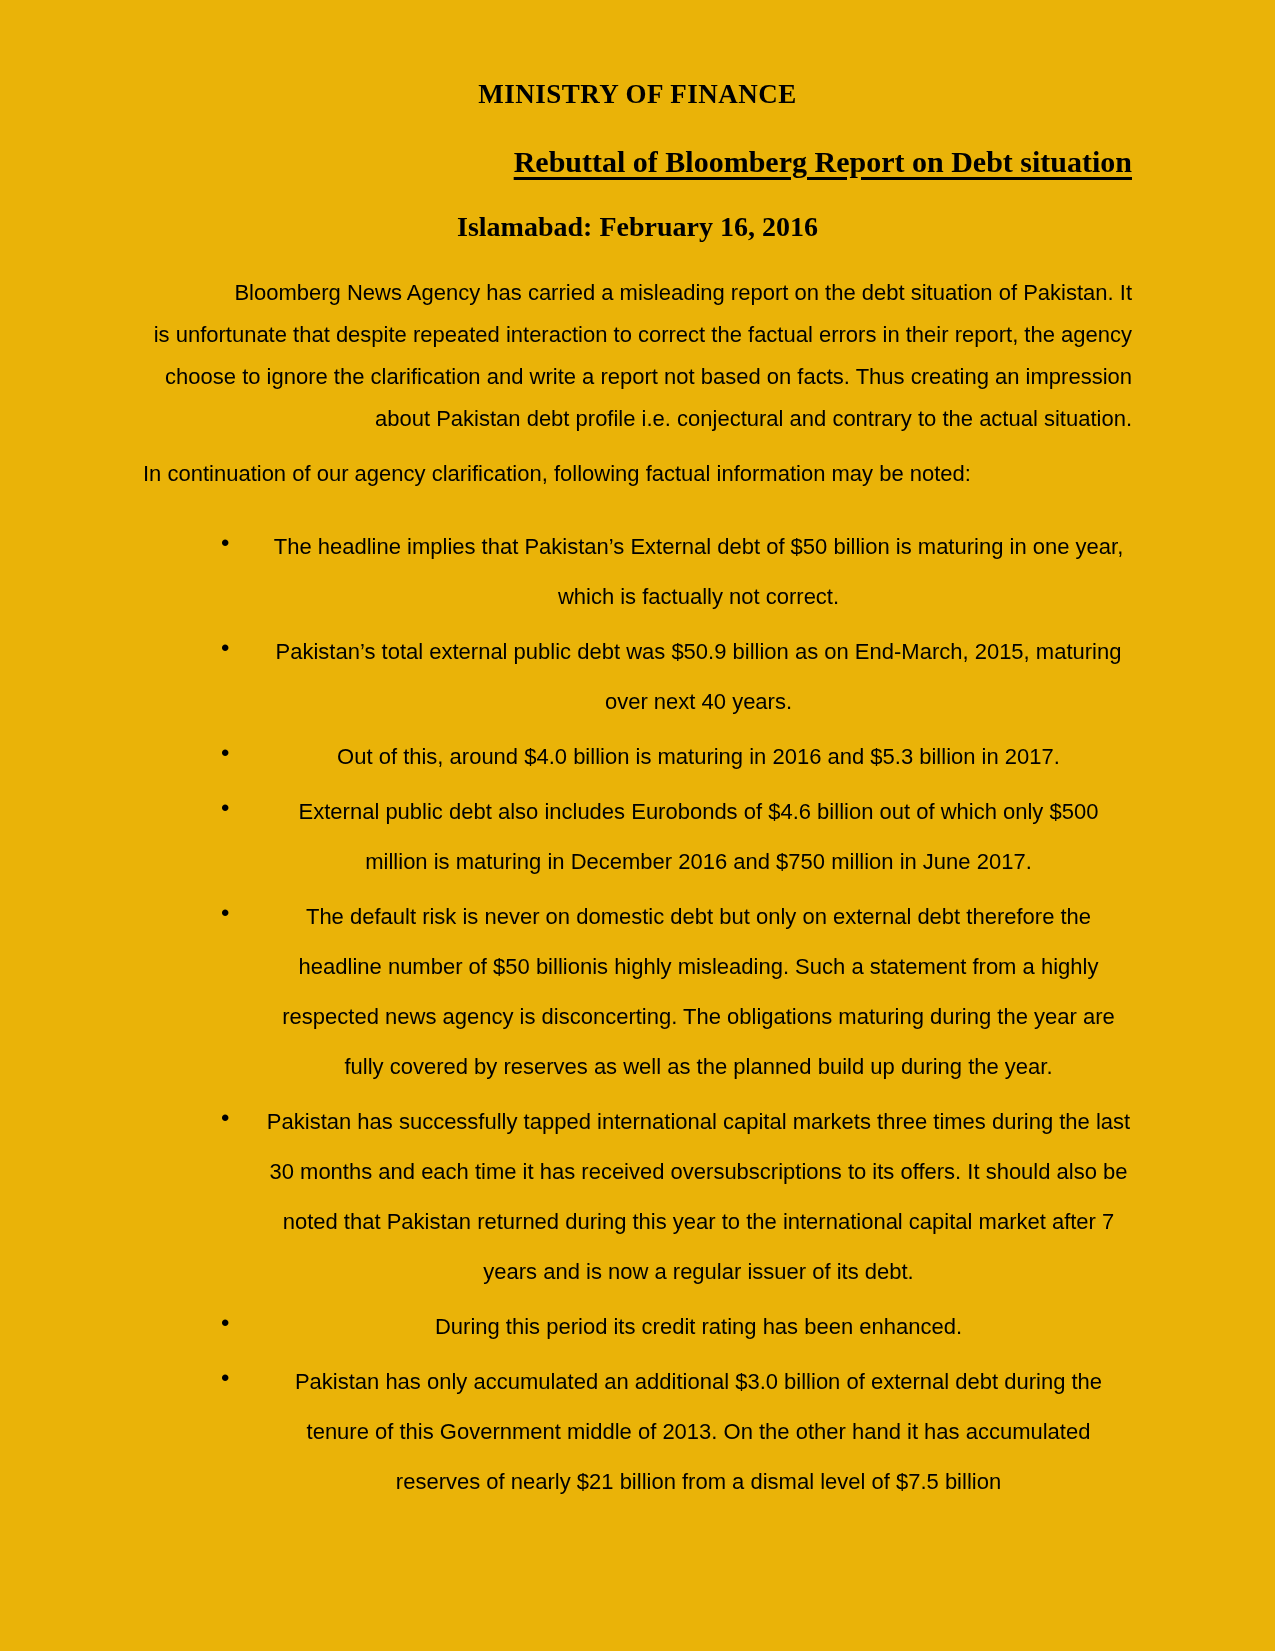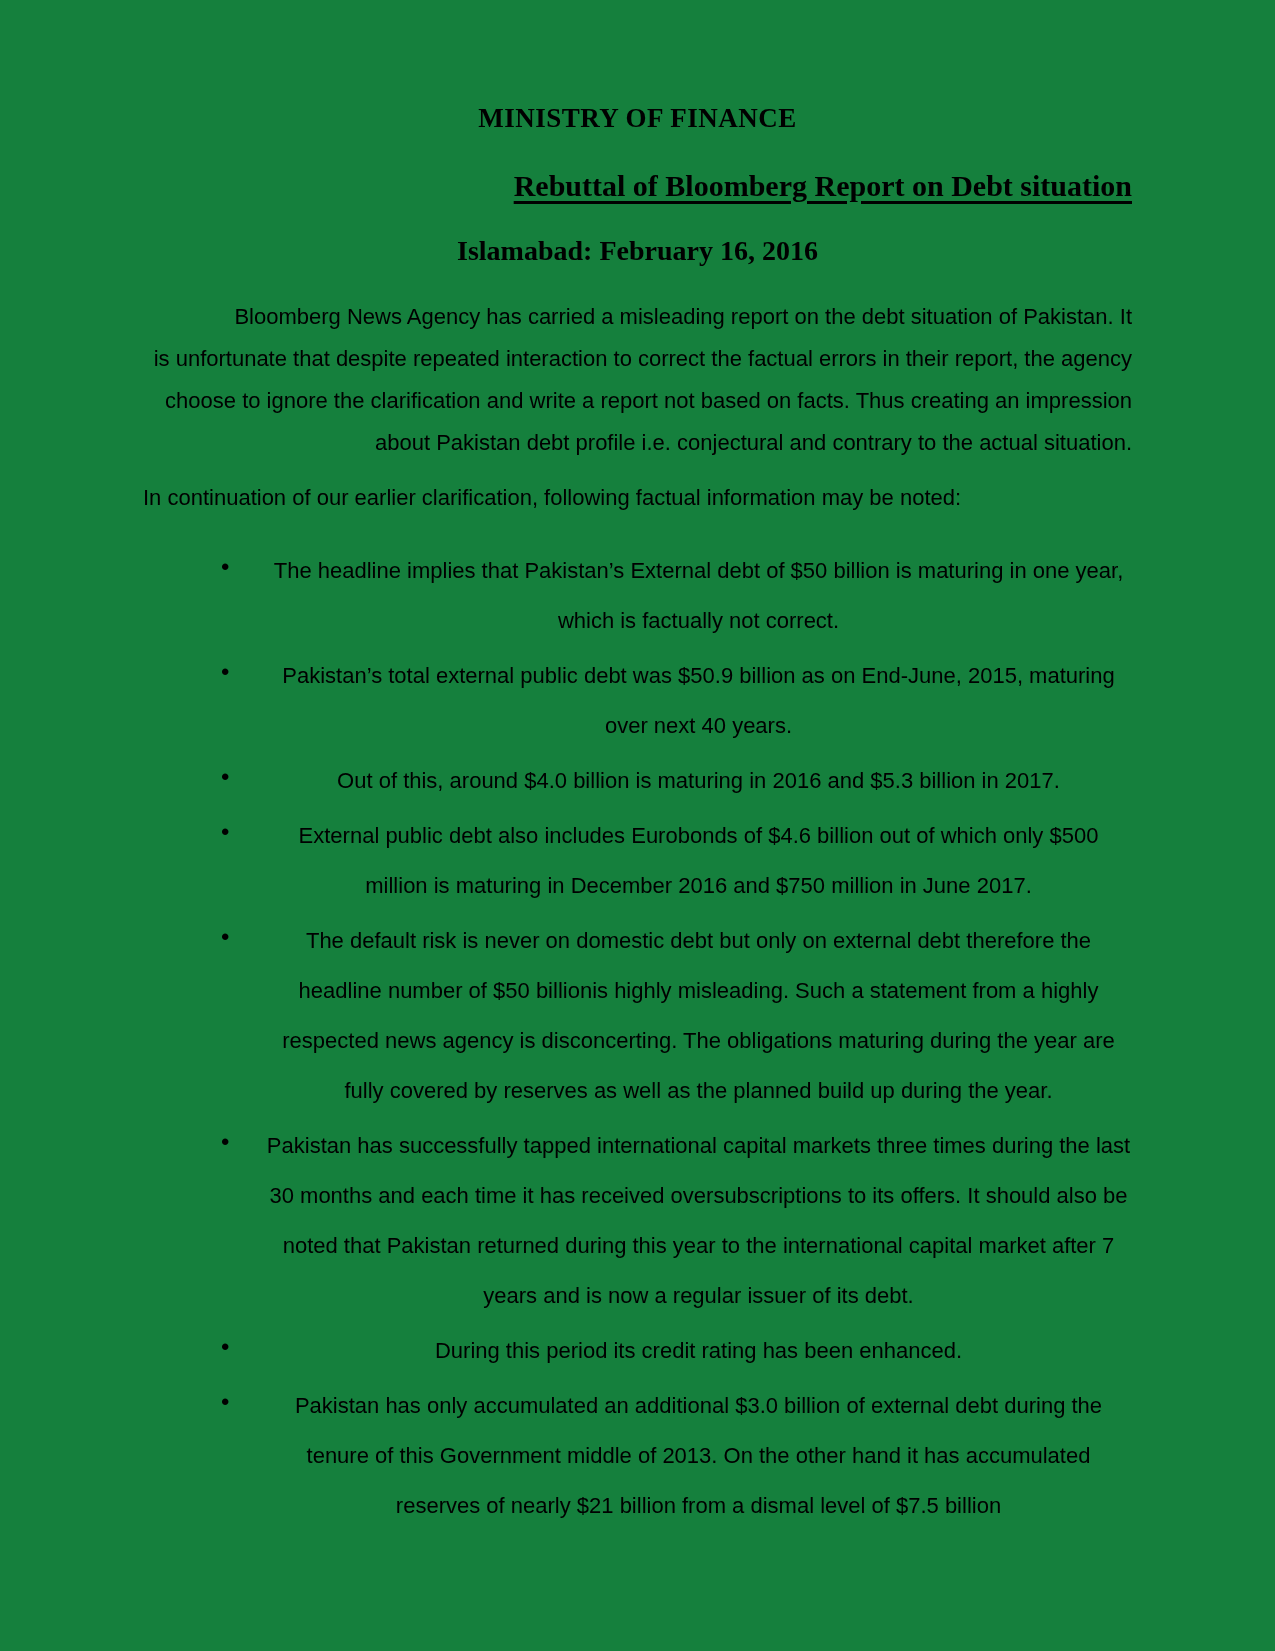--- a/index.html
+++ b/index.html
@@ -6,22 +6,22 @@
     margin: 0;
     padding: 0;
     background: #ffffff;
   }
   .page {
     position: relative;
     width: 1275px;
     height: 1651px;
     box-sizing: border-box;
     margin: 0 auto;
-    padding: 103px 143px 0 143px;
-    background: #15803d;
+    padding: 79px 143px 0 143px;
+    background: #eab308;
     color: #000000;
     font-family: "Liberation Sans", sans-serif;
     overflow: hidden;
   }
   .doc-title {
     font-family: "Liberation Serif", serif;
     font-size: 27px;
     line-height: 30px;
     font-weight: bold;
     text-align: center;
@@ -85,25 +85,25 @@
 <div class="page">
 
   <h1 class="doc-title">MINISTRY OF FINANCE</h1>
 
   <h2 class="doc-heading">Rebuttal of Bloomberg Report on Debt situation</h2>
 
   <div class="dateline">Islamabad: February 16, 2016</div>
 
   <p class="para first">Bloomberg News Agency has carried a misleading report on the debt situation of Pakistan. It is unfortunate that despite repeated interaction to correct the factual errors in their report, the agency choose to ignore the clarification and write a report not based on facts. Thus creating an impression about Pakistan debt profile i.e. conjectural and contrary to the actual situation.</p>
 
-  <p class="para">In continuation of our earlier clarification, following factual information may be noted:</p>
+  <p class="para">In continuation of our agency clarification, following factual information may be noted:</p>
 
   <ul class="bullets">
     <li>The headline implies that Pakistan’s External debt of $50 billion is maturing in one year, which is factually not correct.</li>
-    <li>Pakistan’s total external public debt was $50.9 billion as on End-June, 2015, maturing over next 40 years.</li>
+    <li>Pakistan’s total external public debt was $50.9 billion as on End-March, 2015, maturing over next 40 years.</li>
     <li>Out of this, around $4.0 billion is maturing in 2016 and $5.3 billion in 2017.</li>
     <li>External public debt also includes Eurobonds of $4.6 billion out of which only $500 million is maturing in December 2016 and $750 million in June 2017.</li>
     <li>The default risk is never on domestic debt but only on external debt therefore the headline number of $50 billionis highly misleading. Such a statement from a highly respected news agency is disconcerting. The obligations maturing during the year are fully covered by reserves as well as the planned build up during the year.</li>
     <li>Pakistan has successfully tapped international capital markets three times during the last 30 months and each time it has received oversubscriptions to its offers. It should also be noted that Pakistan returned during this year to the international capital market after 7 years and is now a regular issuer of its debt.</li>
     <li>During this period its credit rating has been enhanced.</li>
     <li>Pakistan has only accumulated an additional $3.0 billion of external debt during the tenure of this Government middle of 2013. On the other hand it has accumulated reserves of nearly $21 billion from a dismal level of $7.5 billion</li>
   </ul>
 
 </div>
 

